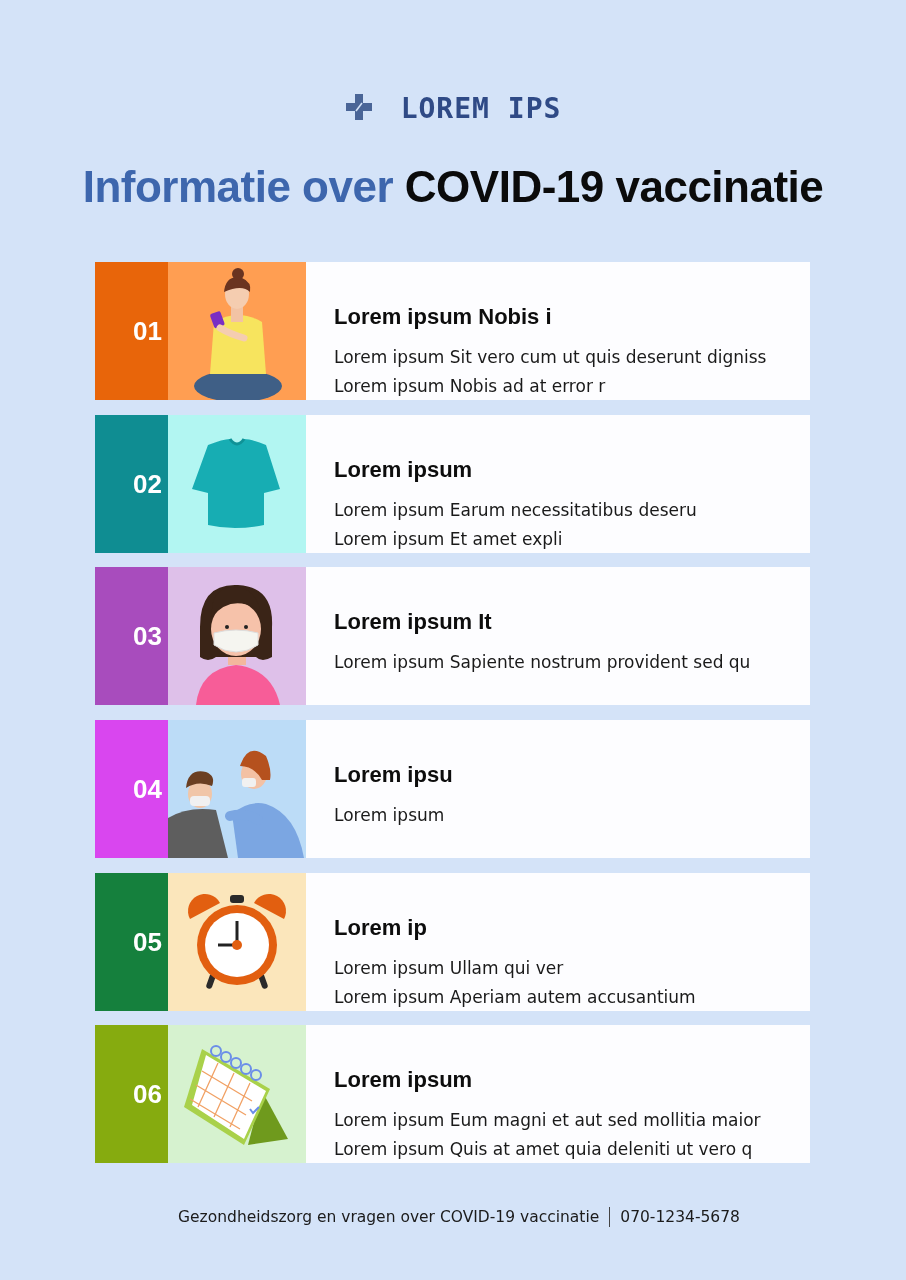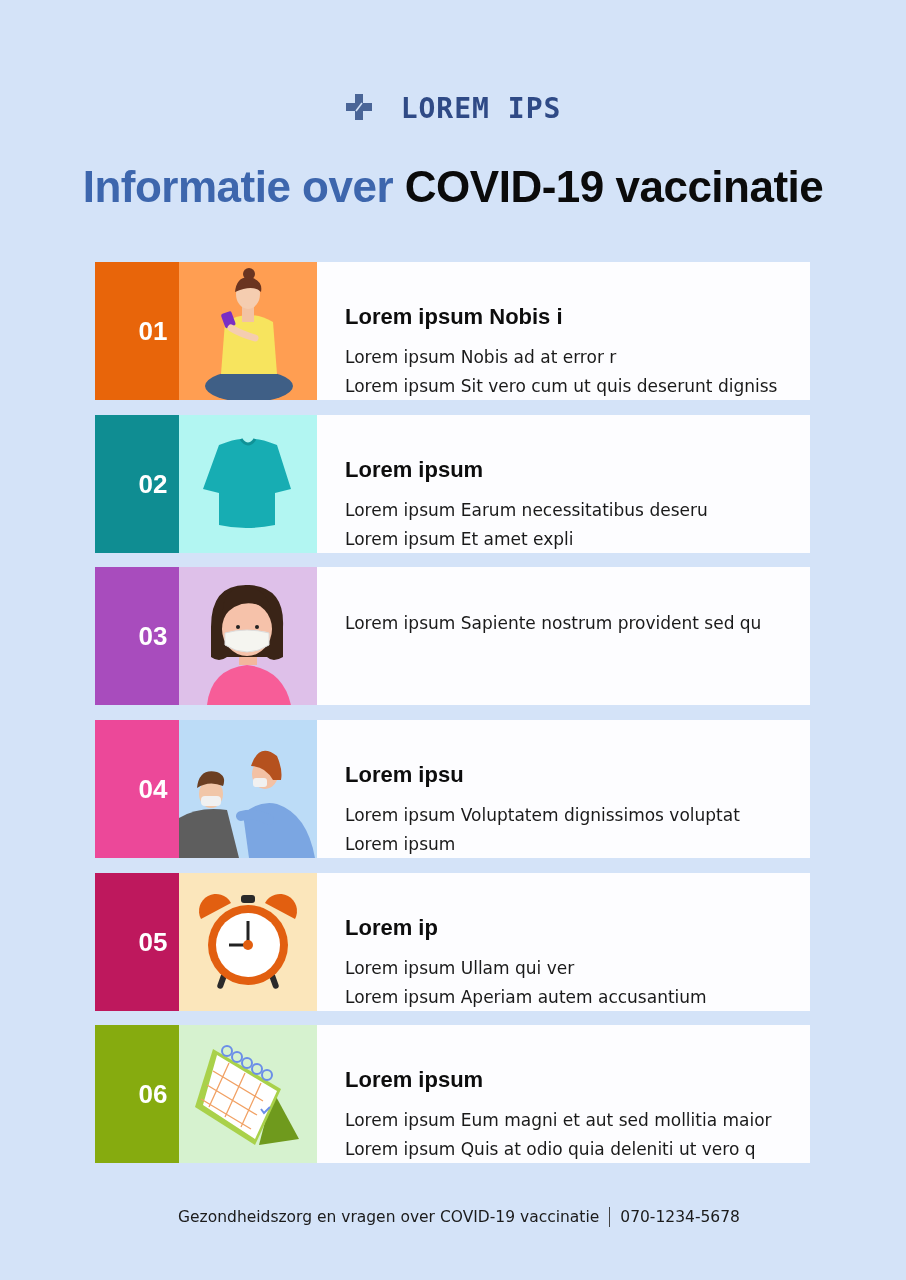--- a/index.html
+++ b/index.html
@@ -23,21 +23,21 @@
     font-size: 44px; font-weight: bold; letter-spacing: -0.5px;
   }
   .title .t1 { color: #3d66ad; }
   .title .t2 { color: #0b0b0b; }
   .cards { position: absolute; top: 262px; left: 95px; width: 715px; }
   .card {
     position: absolute; left: 0; width: 715px; height: 138px;
     display: flex; background: #fdfdff;
   }
   .num {
-    width: 84px; height: 100%; display: flex; align-items: center; justify-content: center;
+    width: 73px; height: 100%; display: flex; align-items: center; justify-content: center;
     color: #fff; font-weight: bold; font-size: 26px; padding-left: 32px;
   }
   .pic { width: 138px; height: 100%; position: relative; overflow: hidden; }
   .pic svg { position: absolute; left: 0; top: 0; width: 138px; height: 138px; }
   .txt { flex: 1; padding: 42px 0 0 28px; }
   .txt h3 { font-size: 22px; font-weight: bold; color: #0d0d0d; margin-bottom: 13px; }
   .txt p { font-family: "DejaVu Sans", sans-serif; font-size: 17px; color: #1a1a1a; line-height: 29px; }
   .footer {
     position: absolute; top: 1207px; left: 6px; width: 906px; text-align: center;
     font-family: "DejaVu Sans", sans-serif; font-size: 15.5px; color: #1b1b1b;
@@ -73,22 +73,22 @@
         <rect x="63" y="44" width="12" height="16" fill="#f2c3a4"></rect>
         <ellipse cx="69" cy="32" rx="12" ry="15" fill="#f5cdb0"></ellipse>
         <path d="M56 30 q2 -18 18 -14 q10 4 8 14 q-8 -8 -26 0z" fill="#6a3420"></path>
         <circle cx="70" cy="12" r="6" fill="#6a3420"></circle>
         <rect x="44" y="50" width="11" height="15" rx="2" fill="#7a2ec4" transform="rotate(-20 50 58)"></rect>
         <path d="M52 66 q10 6 24 10" stroke="#f5cdb0" stroke-width="7" fill="none" stroke-linecap="round"></path>
       </svg>
     </div>
     <div class="txt">
       <h3>Lorem ipsum Nobis i</h3>
+      <p>Lorem ipsum Sit vero cum ut quis deserunt digniss</p>
       <p>Lorem ipsum Nobis ad at error r</p>
-      <p>Lorem ipsum Sit vero cum ut quis deserunt digniss</p>
     </div>
   </div>
 
   <div class="card" style="top:153px">
     <div class="num" style="background:#0f8d92">02</div>
     <div class="pic" style="background:#b2f6f2">
       <svg viewBox="0 0 138 138">
         <path d="M40 30 q15 -6 22 -6 q7 8 14 0 q7 0 22 6 l14 44 l-16 4 v32 q-30 6 -56 0 v-32 l-16 -4z" fill="#17adb3"></path>
         <path d="M62 24 q7 10 14 0" stroke="#0f9297" stroke-width="3" fill="none"></path>
       </svg>
@@ -108,48 +108,48 @@
         <rect x="60" y="80" width="18" height="18" fill="#f3b79d"></rect>
         <path d="M32 60 q0 -44 38 -42 q36 2 34 42 v30 q-10 6 -16 0 h-40 q-8 6 -16 0z" fill="#3a2417"></path>
         <ellipse cx="68" cy="62" rx="25" ry="27" fill="#f6c2aa"></ellipse>
         <path d="M44 50 q20 -24 48 -6 q-4 -24 -28 -24 q-22 2 -20 30z" fill="#3a2417"></path>
         <circle cx="59" cy="60" r="2" fill="#222"></circle>
         <circle cx="78" cy="60" r="2" fill="#222"></circle>
         <path d="M46 66 q22 -6 44 0 v12 q-22 14 -44 0z" fill="#f5f5f0" stroke="#ddd"></path>
       </svg>
     </div>
     <div class="txt">
+      <h3>Lorem ipsum It</h3>
       <p>Lorem ipsum Sapiente nostrum provident sed qu</p>
     </div>
   </div>
 
   <div class="card" style="top:458px">
-    <div class="num" style="background:#ec4899">04</div>
+    <div class="num" style="background:#d946ef">04</div>
     <div class="pic" style="background:#bcdcf7">
       <svg viewBox="0 0 138 138">
         <path d="M0 138 v-40 q20 -12 48 -8 l12 48z" fill="#5e5e5e"></path>
         <ellipse cx="32" cy="74" rx="12" ry="14" fill="#f1c6a8"></ellipse>
         <path d="M18 68 q2 -20 20 -16 q10 4 6 14 q-14 -6 -26 2z" fill="#6b3f22"></path>
         <rect x="22" y="76" width="20" height="10" rx="4" fill="#f1f1f1"></rect>
         <path d="M70 138 l-6 -44 q16 -14 34 -10 q30 10 38 54z" fill="#7ba6e2"></path>
         <ellipse cx="86" cy="54" rx="13" ry="15" fill="#f3c1a4"></ellipse>
         <path d="M72 46 q8 -24 26 -10 q6 14 4 24 h-8 q-8 -14 -22 -14z" fill="#b5511e"></path>
         <rect x="74" y="58" width="14" height="9" rx="3" fill="#f1f1f1"></rect>
         <path d="M62 96 q16 -4 28 4" stroke="#7ba6e2" stroke-width="10" fill="none" stroke-linecap="round"></path>
       </svg>
     </div>
     <div class="txt">
       <h3>Lorem ipsu</h3>
-      <p>Lorem ipsum Voluptatem dignissimos voluptat</p>
       <p>Lorem ipsum</p>
     </div>
   </div>
 
   <div class="card" style="top:611px">
-    <div class="num" style="background:#be185d">05</div>
+    <div class="num" style="background:#15803d">05</div>
     <div class="pic" style="background:#fbe6bb">
       <svg viewBox="0 0 138 138">
         <path d="M22 46 a16 16 0 0 1 30 -16z" fill="#e25f10"></path>
         <path d="M116 46 a16 16 0 0 0 -30 -16z" fill="#e25f10"></path>
         <rect x="62" y="22" width="14" height="8" rx="3" fill="#2a2a2a"></rect>
         <rect x="40" y="100" width="6" height="16" rx="3" fill="#2a2a2a" transform="rotate(20 43 108)"></rect>
         <rect x="92" y="100" width="6" height="16" rx="3" fill="#2a2a2a" transform="rotate(-20 95 108)"></rect>
         <circle cx="69" cy="72" r="40" fill="#e25f10"></circle>
         <circle cx="69" cy="72" r="32" fill="#ffffff"></circle>
         <line x1="69" y1="72" x2="69" y2="48" stroke="#222" stroke-width="3"></line>
@@ -178,21 +178,21 @@
             <circle cx="68" cy="38" r="5"></circle>
             <circle cx="78" cy="44" r="5"></circle>
             <circle cx="88" cy="50" r="5"></circle>
         </g>
         <path d="M82 84 l3 4 l6 -6" stroke="#6b8ee8" stroke-width="2" fill="none"></path>
       </svg>
     </div>
     <div class="txt">
       <h3>Lorem ipsum</h3>
       <p>Lorem ipsum Eum magni et aut sed mollitia maior</p>
-      <p>Lorem ipsum Quis at odio quia deleniti ut vero q</p>
+      <p>Lorem ipsum Quis at amet quia deleniti ut vero q</p>
     </div>
   </div>
 
 </div>
 
 <div class="footer">
   <span>Gezondheidszorg en vragen over COVID-19 vaccinatie</span><span class="sep"></span><span>070-1234-5678</span>
 </div>
 
 </body></html>

